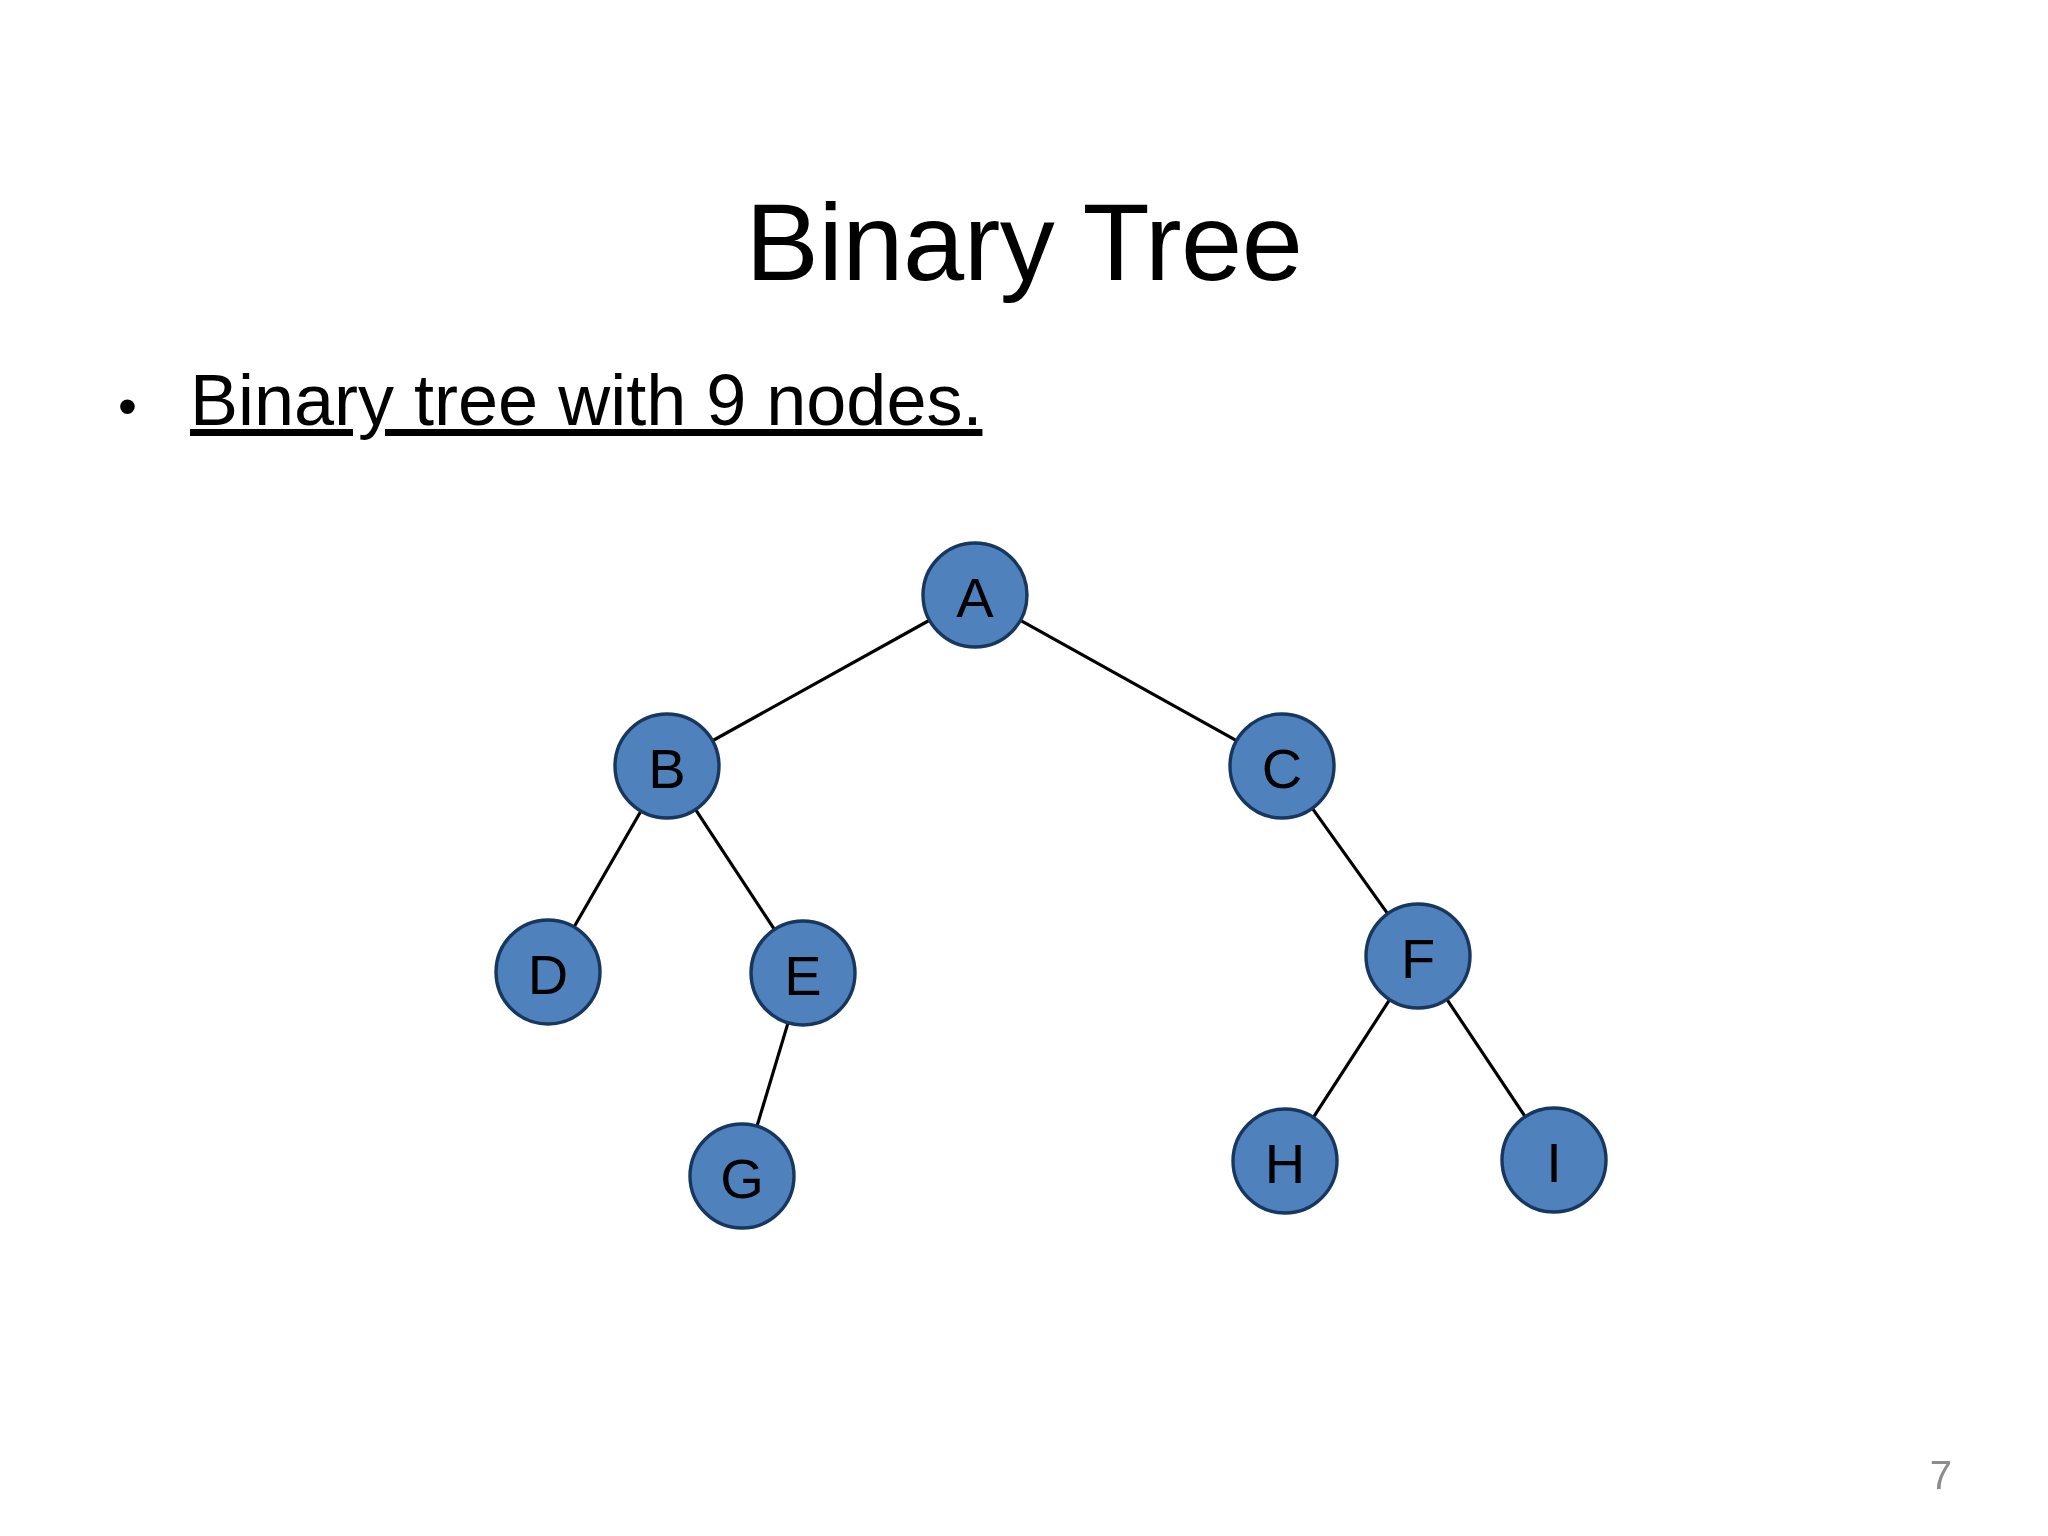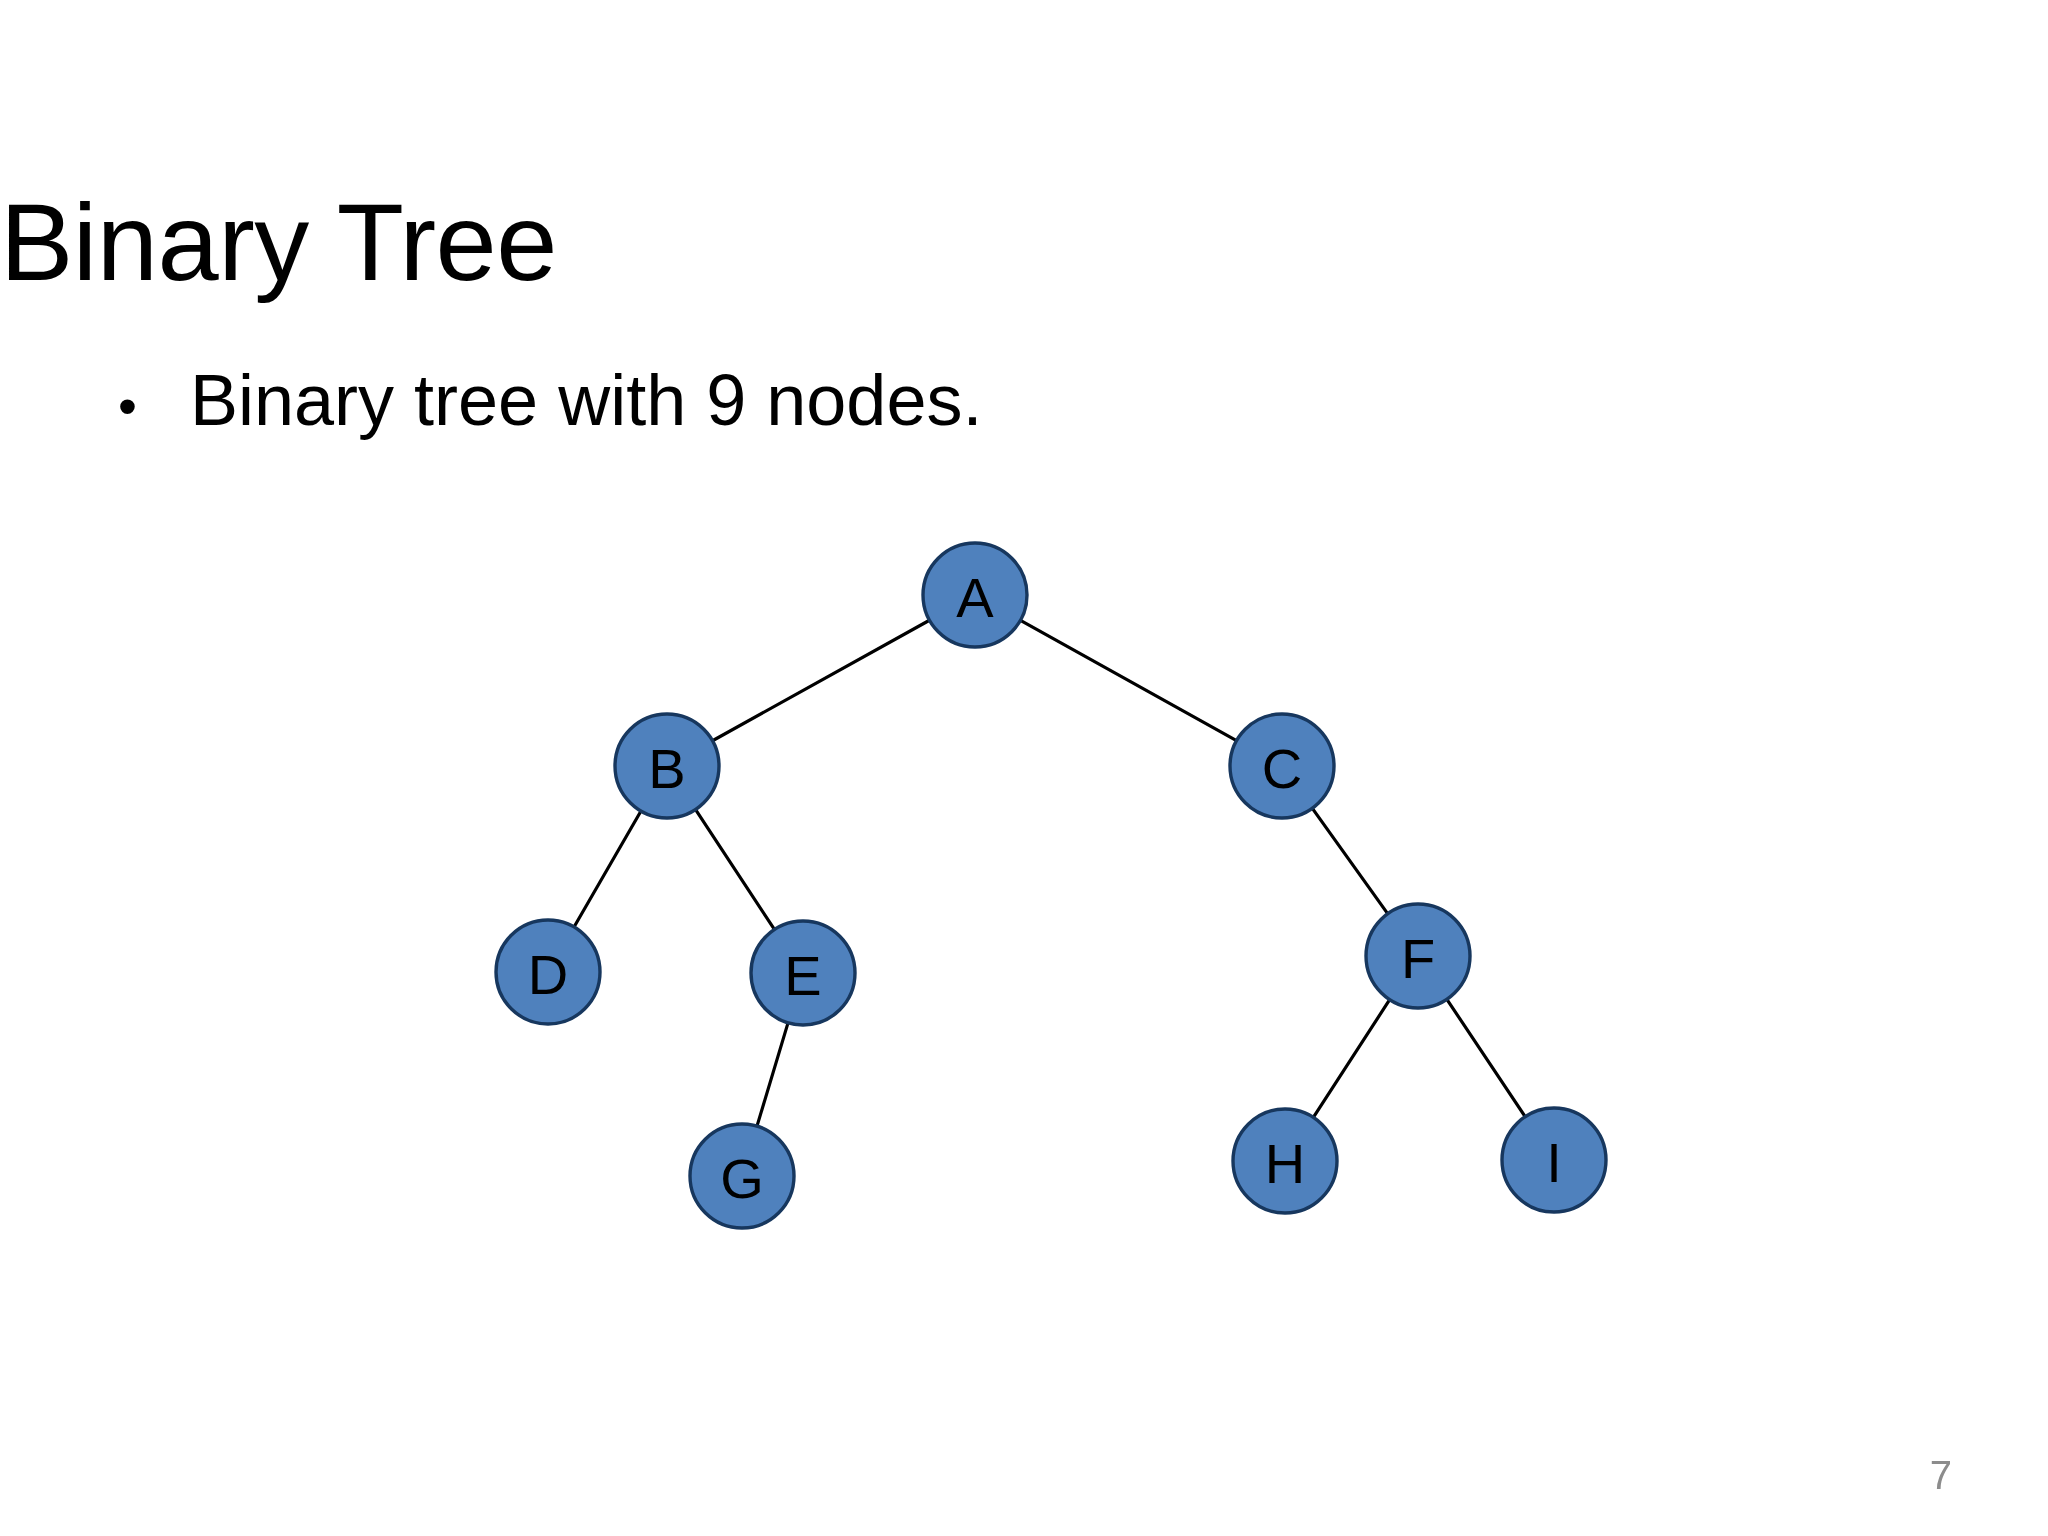--- a/index.html
+++ b/index.html
@@ -16,20 +16,21 @@
     width: 2048px;
     height: 1536px;
     background: #ffffff;
     overflow: hidden;
   }
   .slide-title {
     position: absolute;
     left: 0;
     top: 110px;
     width: 2048px;
+    text-align: center;
     font-family: "Liberation Sans", sans-serif;
     font-size: 110px;
     line-height: 1.05;
     font-weight: 400;
     color: #000000;
     letter-spacing: -0.5px;
   }
   .body-list {
     position: absolute;
     left: 118px;
@@ -51,20 +52,21 @@
   .bullet-glyph {
     width: 72px;
     flex: 0 0 72px;
     font-size: 54px;
     line-height: 1;
     color: #000000;
     text-align: left;
   }
   .bullet-text {
     flex: 1 1 auto;
+    text-decoration: underline;
   }
   .tree-canvas {
     position: absolute;
     left: 0;
     top: 0;
     width: 2048px;
     height: 1536px;
   }
   .edge-line {
     stroke: #000000;

